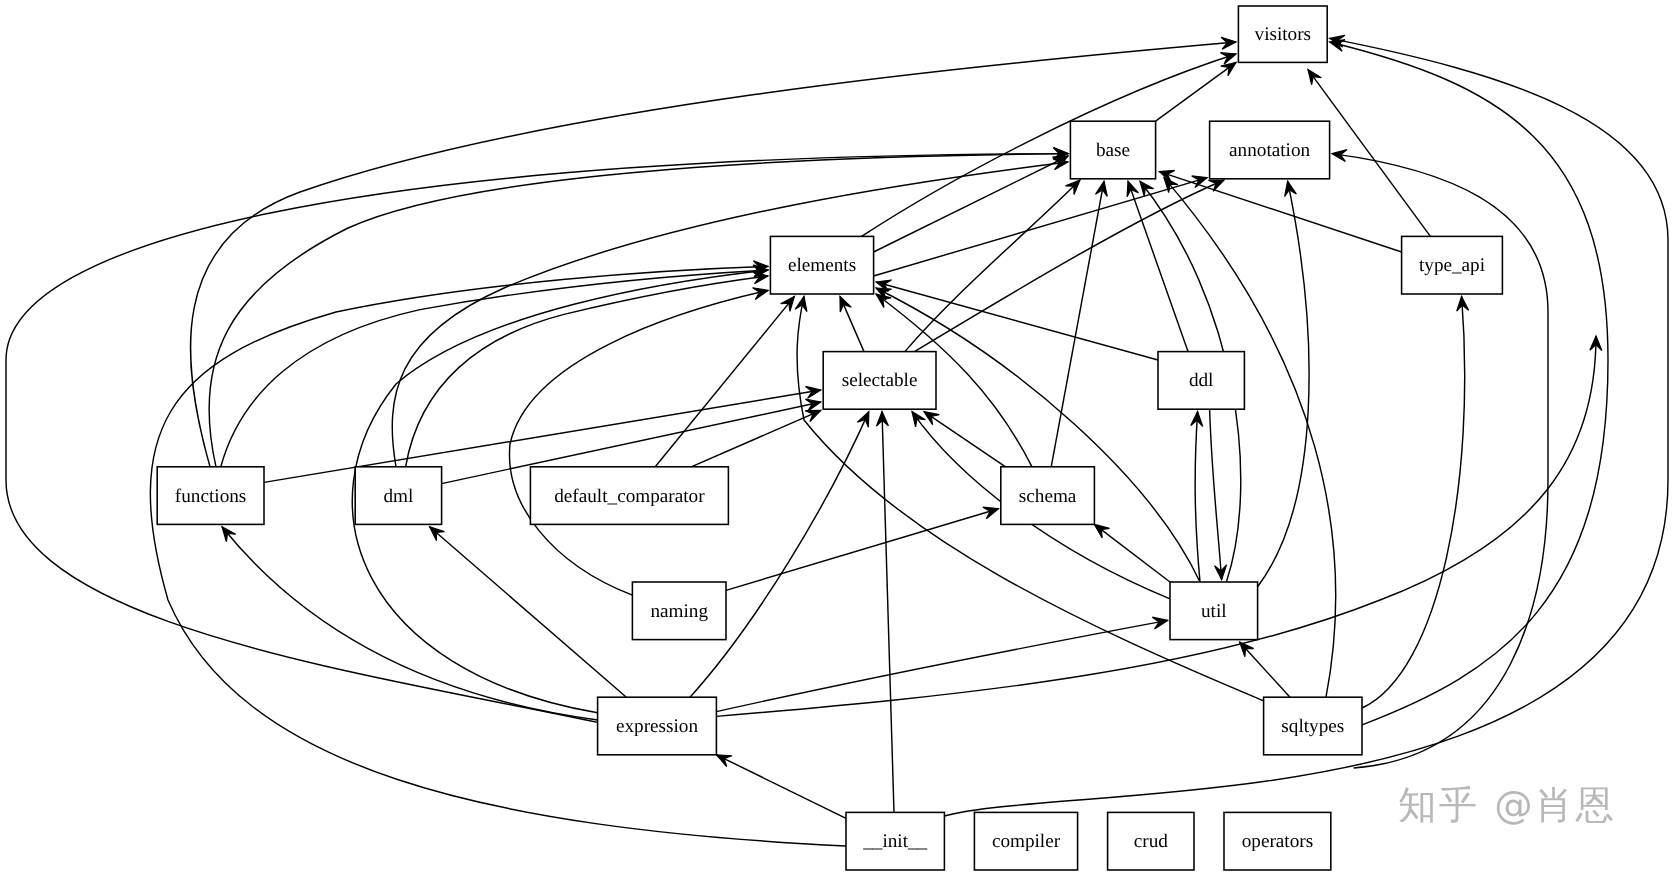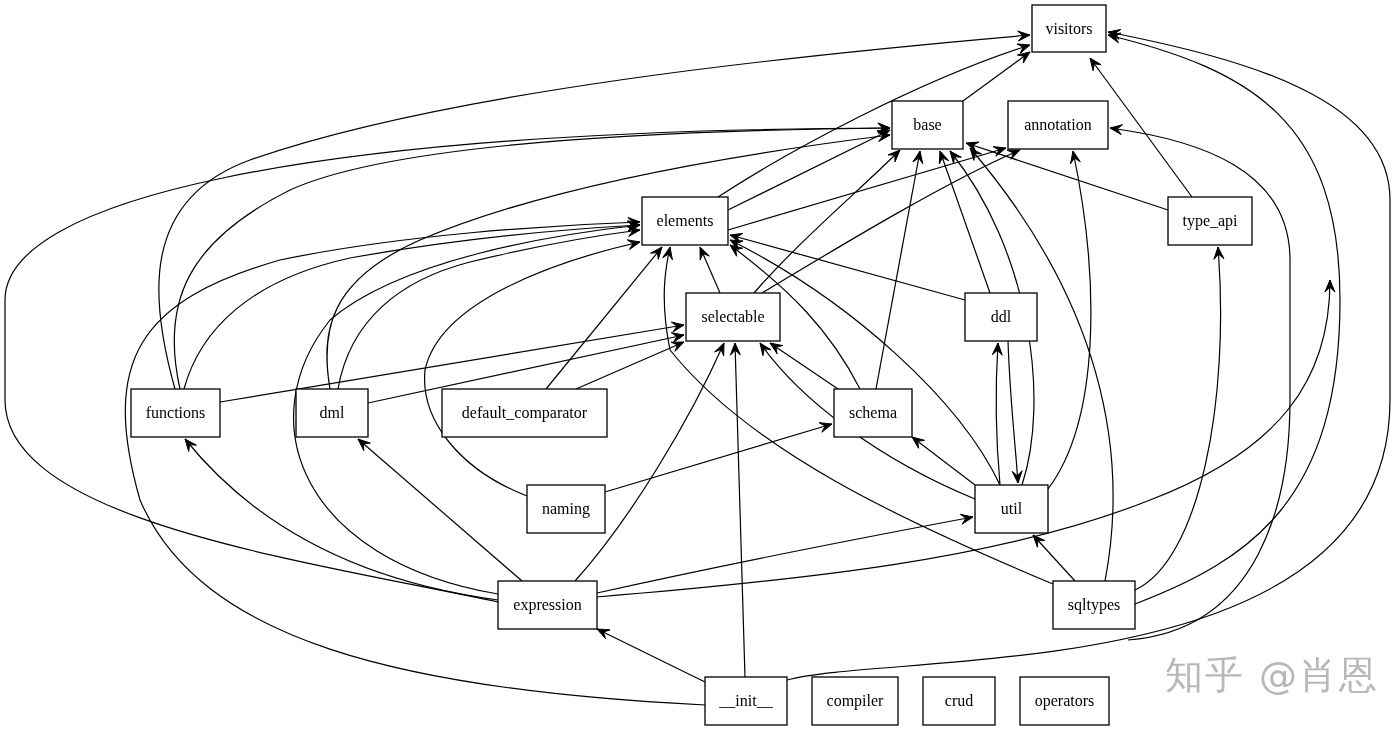--- a/index.html
+++ b/index.html
@@ -2,21 +2,21 @@
 <html><head>
 <meta charset="utf-8">
 <style>
   html, body { margin:0; padding:0; background:#ffffff; }
   body { width:1397px; height:731px; overflow:hidden; position:relative; }
   #graph { position:absolute; left:0; top:0; }
   .node-rect { fill:#ffffff; stroke:#000000; stroke-width:1.3; }
   .node-label { font-family:"Liberation Serif","DejaVu Serif",serif; font-size:16px; fill:#000000; }
   .edge { fill:none; stroke:#000000; stroke-width:1.2; }
   .arrow { fill:#000000; stroke:#000000; stroke-width:1; }
-  .watermark { position:absolute; left:1165px; top:650px; font-family:"DejaVu Sans",sans-serif; font-size:38px; color:#b8b8b8; letter-spacing:2px; white-space:nowrap; }
+  .watermark { position:absolute; left:1165px; top:650px; font-family:"DejaVu Sans",sans-serif; font-size:32px; color:#b8b8b8; letter-spacing:2px; white-space:nowrap; }
 </style>
 </head>
 <body>
 
 <svg id="graph" width="1397" height="731" viewBox="0 0 1397 731">
   <g id="edges-layer">
       <g>
         <path d="M963,101 L1030,52" class="edge"></path>
         <polygon points="1030,52 1023.265554542255,63.119678249691276 1024.1883757127925,56.250296830145 1017.3623645003869,55.04797785079205" class="arrow"></polygon>
       </g>

